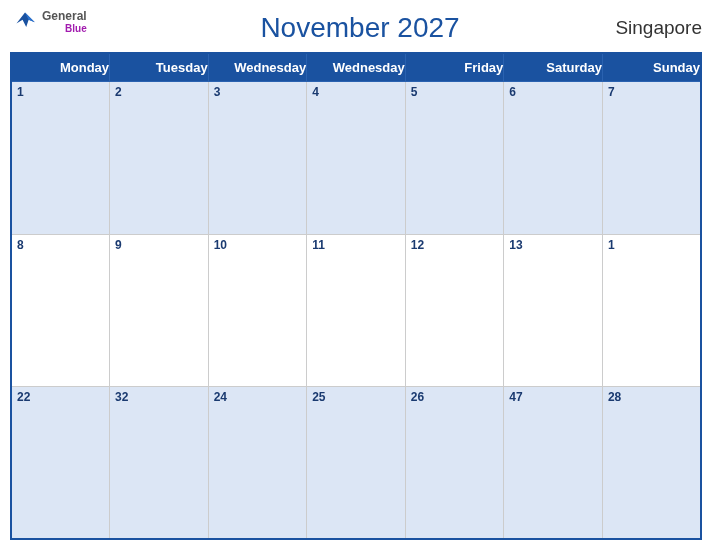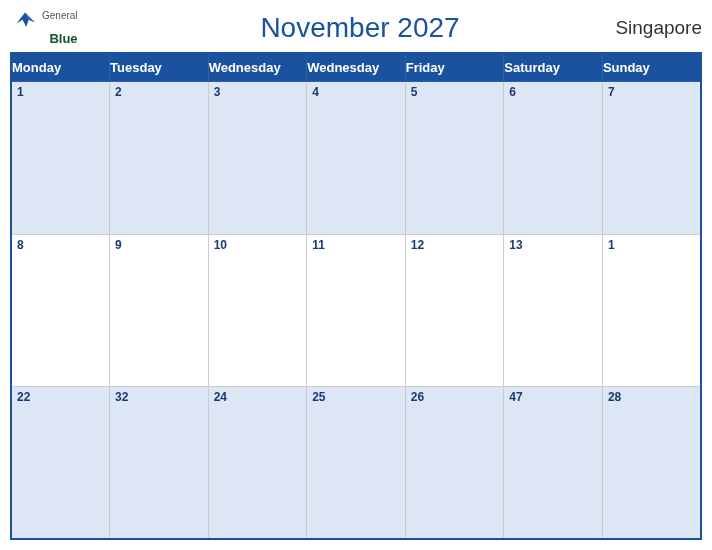--- a/index.html
+++ b/index.html
@@ -26,32 +26,31 @@
     .calendar-header {
       display: flex;
       align-items: center;
       justify-content: center;
       position: relative;
       margin-bottom: 4px;
       padding: 4px 0;
     }
 
     .logo-text-general {
+      font-size: 12px;
+      color: #555;
+      font-weight: bold;
+      line-height: 1.1;
+    }
+
+    .logo-text-blue {
       font-size: 10px;
-      color: #555;
-      font-weight: normal;
+      color: #a21caf;
+      font-weight: bold;
       line-height: 1.1;
-    }
-
-    .logo-text-blue {
-      font-size: 13px;
-      color: #14532d;
-      font-weight: bold;
-      line-height: 1.1;
-      margin-top: 11px;
     }
 
     .logo-bird {
       width: 30px;
       height: 22px;
     }
 
     .logo-block {
       position: absolute;
       left: 0;
@@ -89,21 +88,21 @@
       flex: 1;
       border-collapse: collapse;
       border: 2px solid #1a52a0;
     }
 
     .calendar-table thead tr th {
       background-color: #1a52a0;
       color: #fff;
       font-size: 13px;
       font-weight: bold;
-      text-align: left;
+      text-align: right;
       padding: 6px 0;
       border: 1px solid #2a62b0;
     }
 
     .calendar-table tbody tr td {
       border: 1px solid #ccc;
       vertical-align: top;
       padding: 3px 5px;
       height: 72px;
       width: calc(100% / 7);

